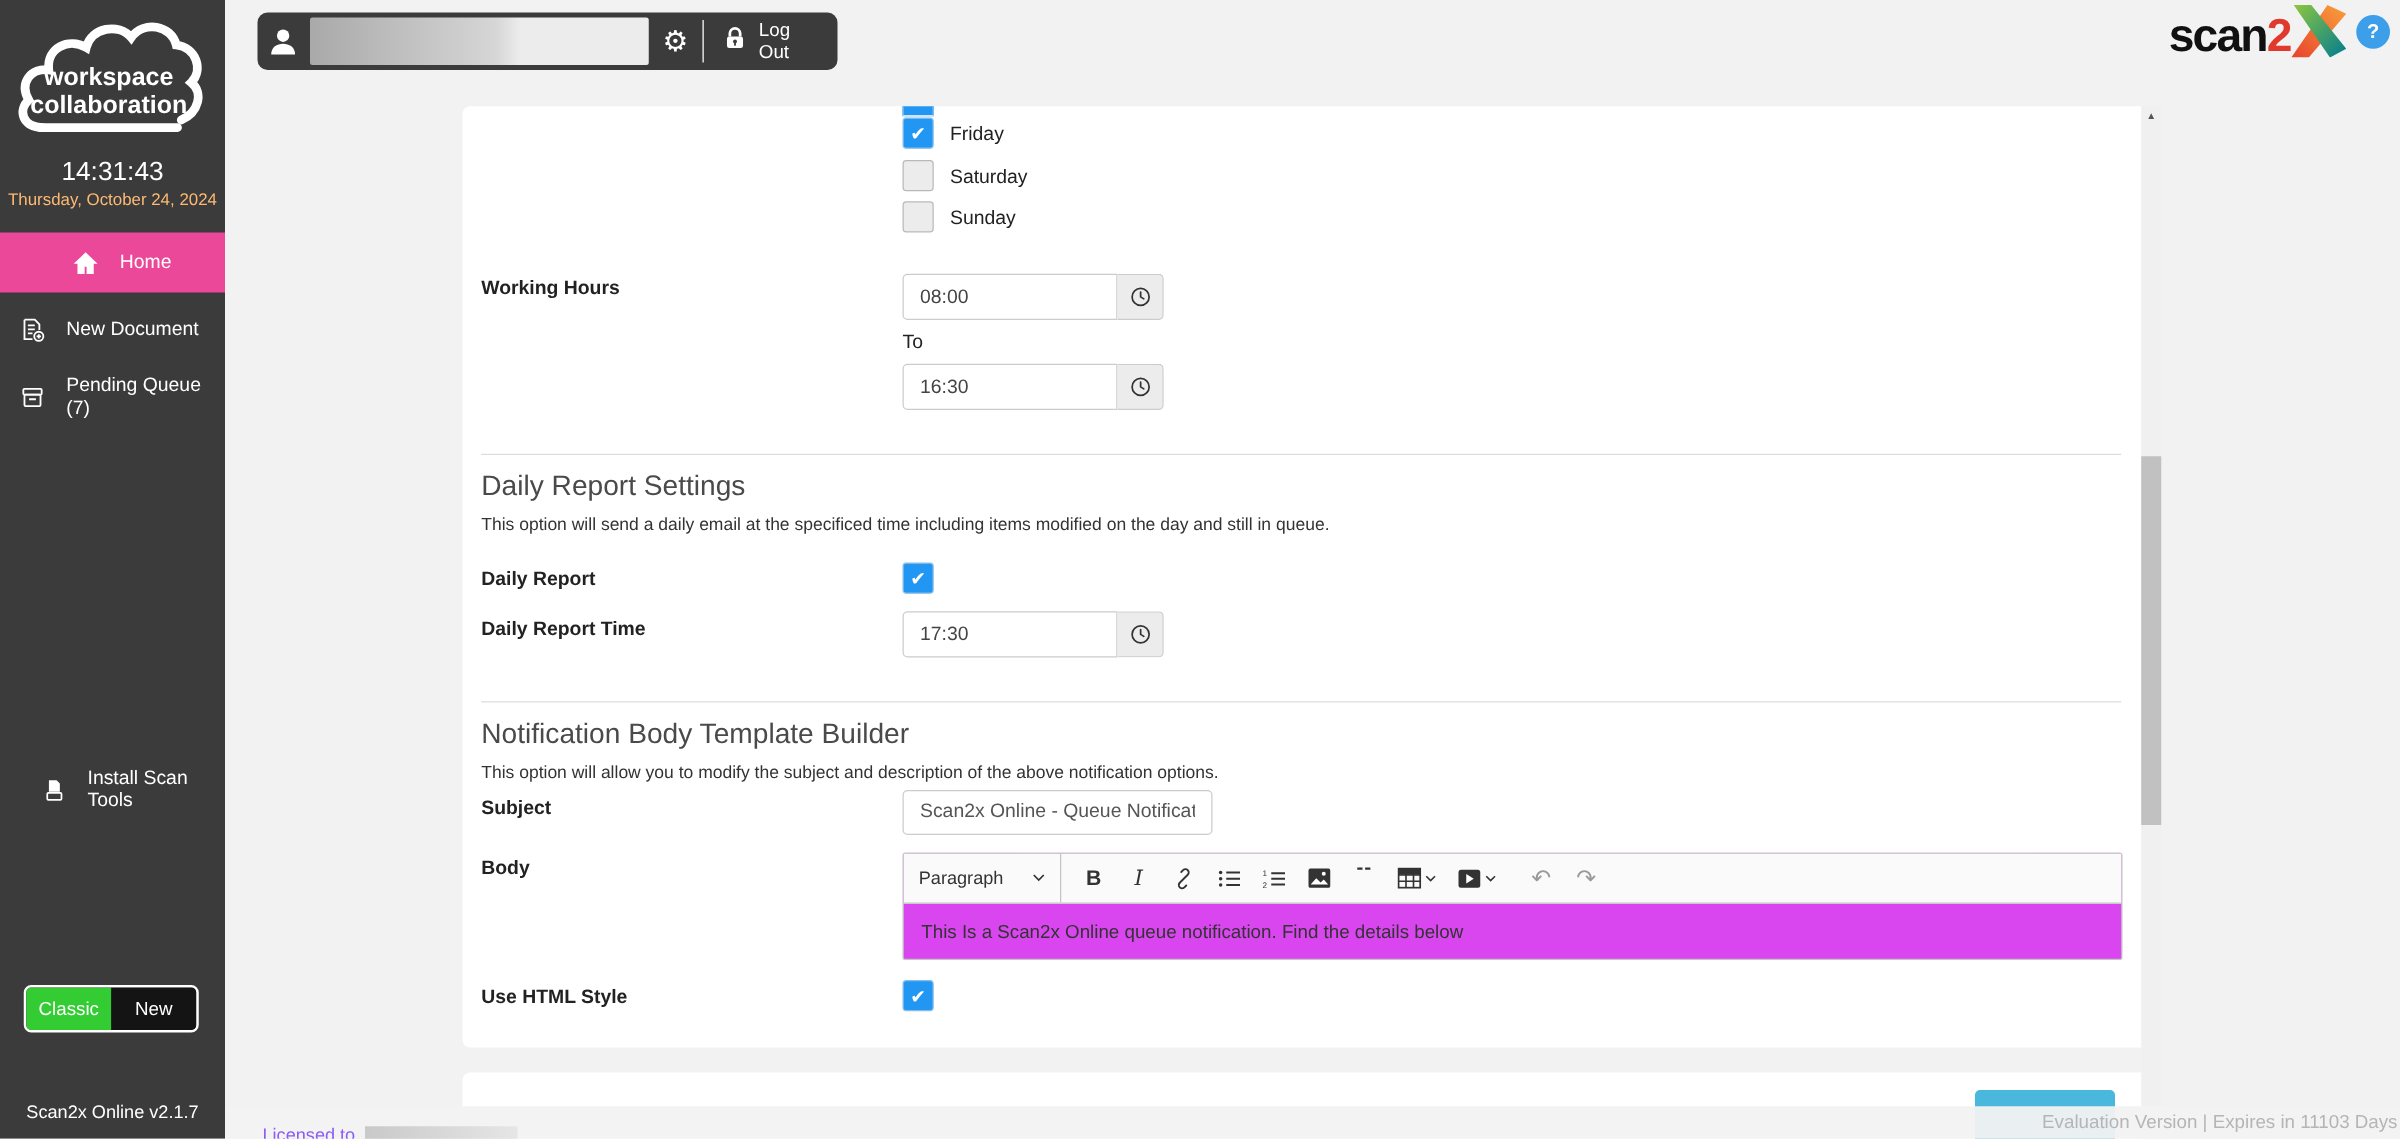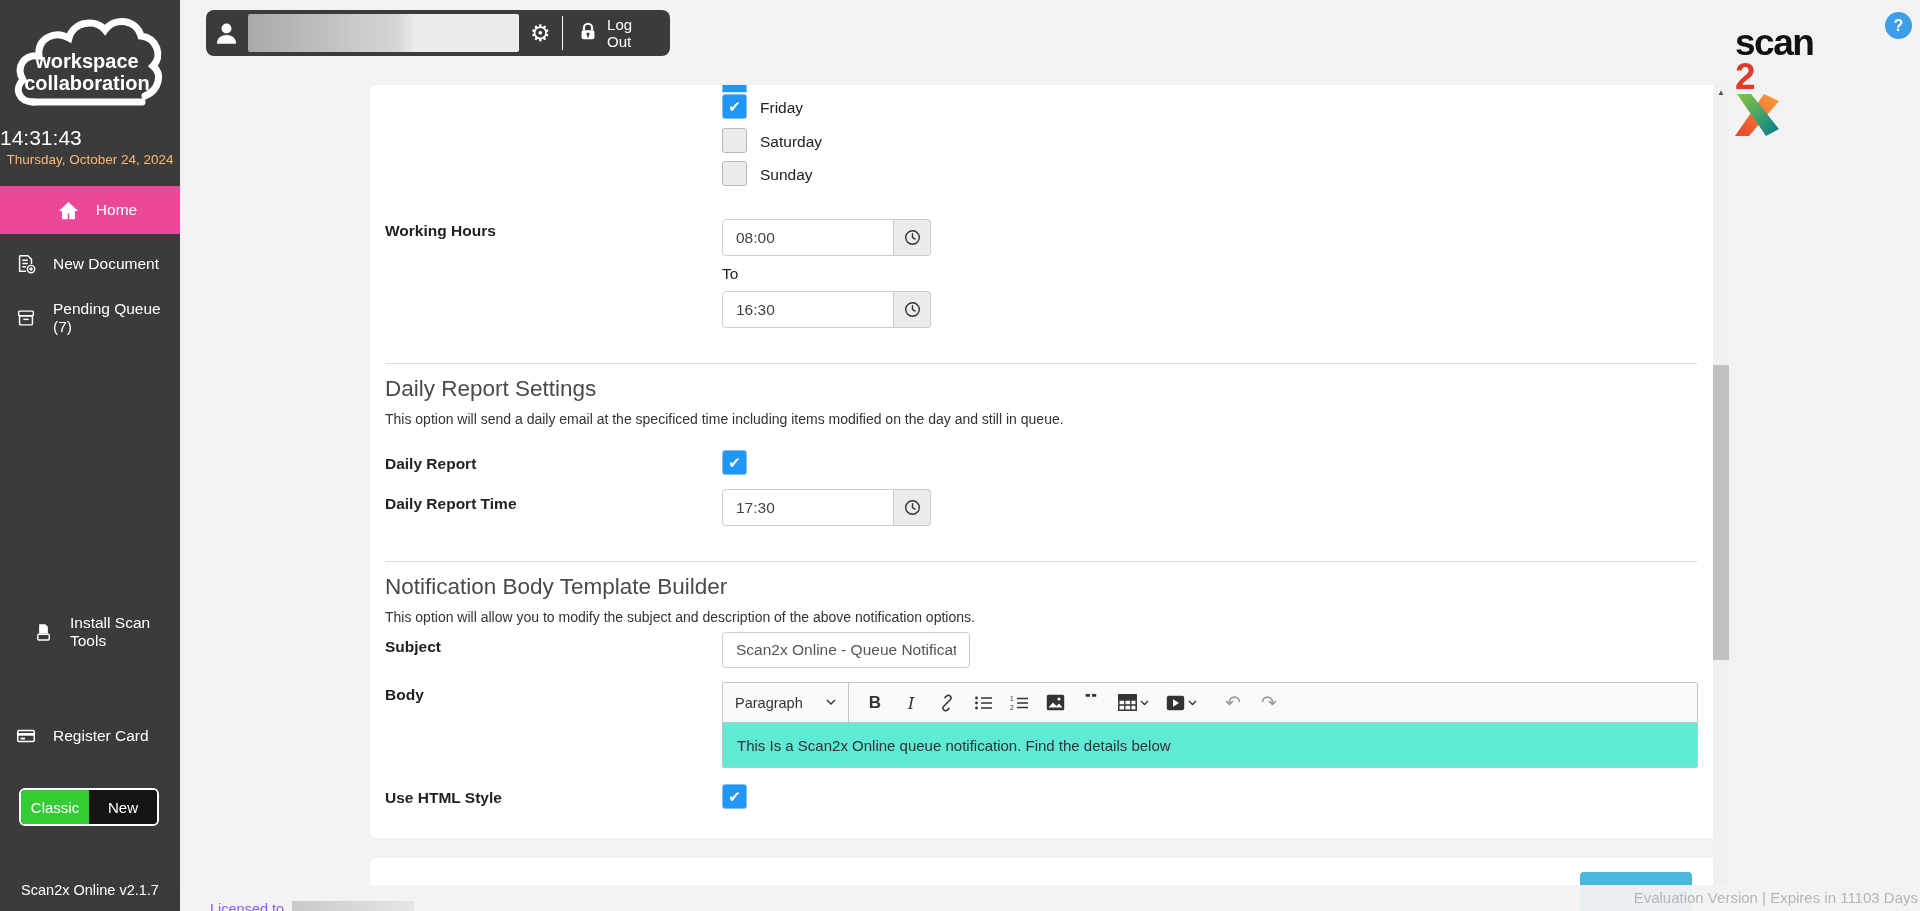--- a/index.html
+++ b/index.html
@@ -3,39 +3,39 @@
 <meta charset="utf-8">
 <style>
   * { margin:0; padding:0; box-sizing:border-box; }
   html,body { width:1920px; height:911px; overflow:hidden; }
   body { font-family:"Liberation Sans", sans-serif; background:#f2f2f2; position:relative; }
 
   .abs { position:absolute; }
 
   
   .sidebar { position:absolute; left:0; top:0; width:180px; height:911px; background:#3b3b3b; z-index:30; }
-  .side-time { position:absolute; top:126px; width:180px; color:#fff; font-size:21px; }
+  .side-time { position:absolute; top:126px; width:180px; text-align:center; color:#fff; font-size:21px; }
   .side-date { position:absolute; top:152px; width:180px; text-align:center; color:#fdba74; font-size:13.5px; }
   .nav-item { position:absolute; left:0; width:180px; height:48px; display:flex; align-items:center; padding-left:14px; gap:15px; color:#fff; font-size:15.5px; cursor:pointer; }
   .nav-item.active { background:#ec4899;justify-content:center; }
   .nav-icon { width:24px; height:24px; display:flex; align-items:center; justify-content:center; flex:none; }
   .mode-toggle { position:absolute; left:19px; top:788px; width:140px; height:38px; border:2px solid #fff; border-radius:6px; display:flex; overflow:hidden; }
   .mode-half { flex:1; display:flex; align-items:center; justify-content:center; color:#fff; font-size:15px; cursor:pointer; }
   .side-version { position:absolute; top:882px; width:180px; text-align:center; color:#fff; font-size:14.5px; }
 
   
   .pill { position:absolute; left:206px; top:10px; width:464px; height:46px; background:#3b3b3b; border-radius:8px; display:flex; align-items:center; z-index:20; }
   .pill-person { width:44px; display:flex; align-items:center; justify-content:center; }
   .pill-name { width:286px; height:38px; border-radius:2px; background:linear-gradient(90deg,#a9a9a9 0%,#d6d6d6 55%,#ececec 62%,#ececec 100%); cursor:pointer; }
   .pill-gear { width:46px; text-align:center; color:#fff; font-size:23px; cursor:pointer; line-height:46px; }
   .pill-div { width:1px; height:34px; background:#fff; }
   .pill-logout { display:flex; align-items:center; gap:8px; padding:0 14px; color:#fff; font-size:15px; cursor:pointer; }
 
   
-  .brand { position:absolute; left:1735px; top:26px; display:flex; align-items:flex-start; z-index:20;flex-direction:column; }
+  .brand { position:absolute; left:1735px; top:4px; display:flex; align-items:flex-end; z-index:20; }
   .brand-scan { font-size:37px; font-weight:800; color:#111; letter-spacing:-1.5px; line-height:34px; }
   .brand-two  { font-size:37px; font-weight:800; color:#e03a2f; letter-spacing:-1px; line-height:34px; }
   .brand-help { position:absolute; left:1885px; top:12px; width:27px; height:27px; border-radius:50%; background:#3d9fe9; color:#fff; font-size:16px; font-weight:bold; text-align:center; line-height:27px; cursor:pointer; z-index:21; }
 
   
   .card { position:absolute; left:370px; top:85px; width:1348px; height:753px; background:#fff; border-radius:6px; z-index:1; }
   .card2 { position:absolute; left:370px; top:858px; width:1348px; height:53px; background:#fff; border-radius:6px 6px 0 0; z-index:1; }
 
   .cb { position:absolute; width:25px; height:25px; background:#ececec; border:1px solid #b9b9b9; border-radius:3px; cursor:pointer; display:flex; align-items:center; justify-content:center; z-index:2;}
   .cb .tick { display:none; }
@@ -49,21 +49,21 @@
   .h2 { position:absolute; left:385px; font-size:22.5px; font-weight:400; color:#4a4a4a; z-index:2; }
   .desc { position:absolute; left:385px; font-size:14px; color:#333; z-index:2; }
   .hr { position:absolute; left:385px; width:1312px; height:1px; background:#ddd; z-index:2; }
 
   .time-group { position:absolute; left:722px; display:flex; height:37px; z-index:2; }
   .time-input { width:172px; border:1px solid #ccc; border-radius:4px 0 0 4px; padding:0 13px; font-size:15.5px; color:#444; background:#fff; font-family:"Liberation Sans",sans-serif; }
   .time-btn { width:37px; border:1px solid #ccc; border-left:none; border-radius:0 4px 4px 0; background:#ececec; display:flex; align-items:center; justify-content:center; cursor:pointer; }
 
   .subject-input { position:absolute; left:722px; top:632px; width:248px; height:36px; border:1px solid #ccc; border-radius:4px; padding:0 13px; font-size:15.5px; color:#555; z-index:2; font-family:"Liberation Sans",sans-serif; background:#fff;}
 
-  .editor { position:absolute; left:722px; top:682px; width:976px; border:1px solid #c4c4c4; border-radius:2px; background:#5eead4; z-index:2; }
+  .editor { position:absolute; left:722px; top:682px; width:976px; border:1px solid #c4c4c4; border-radius:2px; background:#d946ef; z-index:2; }
   .ed-toolbar { height:40px; background:#fafafa; border-bottom:1px solid #c4c4c4; display:flex; align-items:center; }
   .ed-para { width:126px; height:100%; display:flex; align-items:center; justify-content:space-between; padding:0 12px; border-right:1px solid #c4c4c4; font-size:14.5px; color:#333; cursor:pointer; }
   .ed-btn { width:36px; height:32px; display:flex; align-items:center; justify-content:center; color:#333; cursor:pointer; border-radius:3px; }
   .ed-btn.wide { width:48px; gap:3px; }
   .ed-quote { font-size:30px; font-weight:bold; line-height:10px; height:18px; overflow:hidden; }
   .ed-undo { font-size:19px; color:#9a9a9a; }
   .ed-content { min-height:44px; display:flex; align-items:center; padding:0 14px; font-size:15px; color:#333; outline:none; }
 
   
   .sb-track { position:absolute; left:1713px; top:85px; width:16px; height:826px; background:#f0f0f0; z-index:3; }
@@ -129,30 +129,20 @@
     <span class="nav-icon">
       <svg viewBox="0 0 24 24" width="21" height="21">
         <path d="M7 2.5h7l3 3V13H7z" fill="#fff"></path>
         <rect x="5.5" y="14" width="13" height="6.5" rx="1" fill="none" stroke="#fff" stroke-width="1.6"></rect>
       </svg>
     </span>
     <span>Install Scan Tools</span>
   </div>
 
 
-  <div class="nav-item" style="top:714px;height:44px;">
-    <span class="nav-icon">
-      <svg viewBox="0 0 24 24" width="22" height="22" fill="none" stroke="#fff" stroke-width="1.7">
-        <rect x="3" y="6" width="18" height="12" rx="1.5"></rect>
-        <path d="M3 10.2h18" stroke-width="3"></path>
-        <path d="M6 14.8h5" stroke-width="2"></path>
-      </svg>
-    </span>
-    <span>Register Card</span>
-  </div>
 
   <div class="mode-toggle">
     <div class="mode-half" style="background:#33cc33;">Classic</div>
     <div class="mode-half" style="background:#141414;">New</div>
   </div>
 
   <div class="side-version">Scan2x Online v2.1.7</div>
 </div>
 
 <div class="pill">

